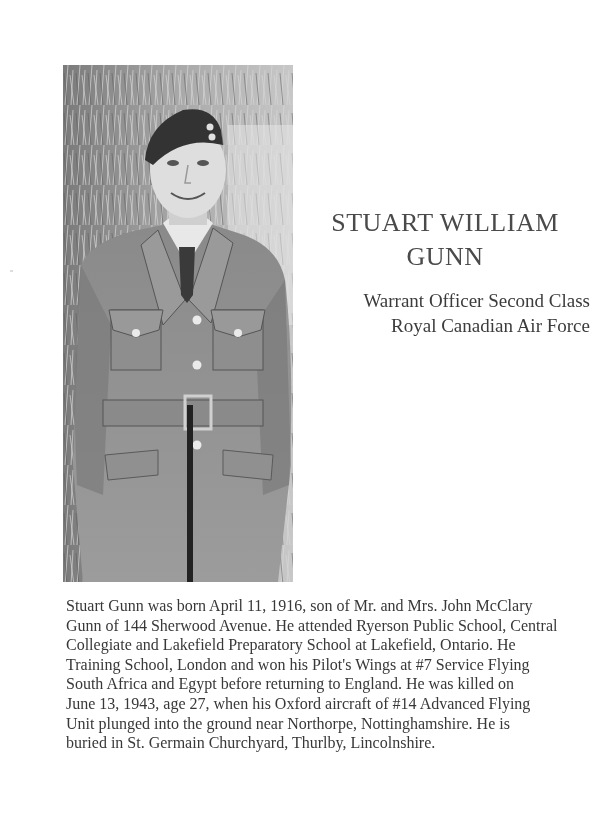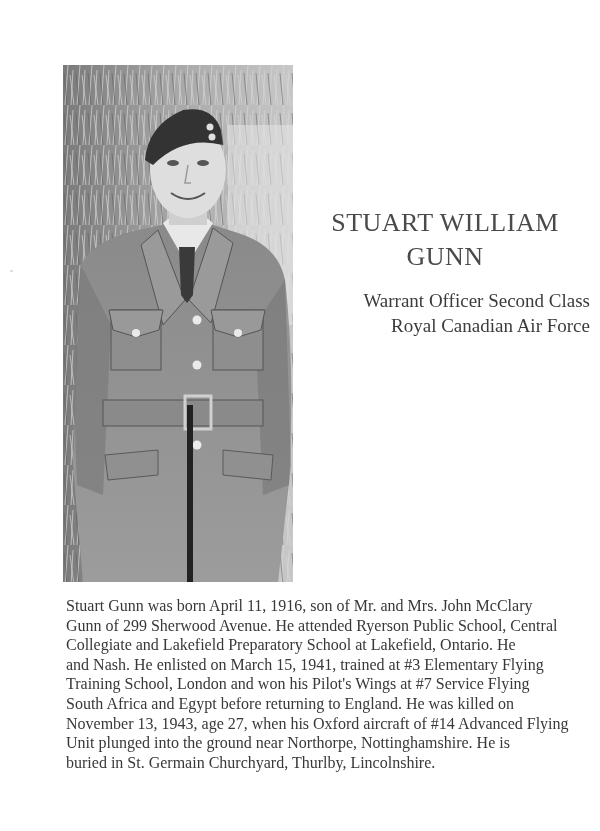--- a/index.html
+++ b/index.html
@@ -104,21 +104,20 @@
   <span>GUNN</span>
 </h1>
 
 <div class="rank">
   <div>Warrant Officer Second Class</div>
   <div>Royal Canadian Air Force</div>
 </div>
 
 <p class="bio">
   <span>Stuart Gunn was born April 11, 1916, son of Mr. and Mrs. John McClary</span>
-  <span>Gunn of 299 Sherwood Avenue. He attended Ryerson Public School, Central</span>
+  <span>Gunn of 144 Sherwood Avenue. He attended Ryerson Public School, Central</span>
   <span>Collegiate and Lakefield Preparatory School at Lakefield, Ontario. He</span>
-  <span>and Nash. He enlisted on March 15, 1941, trained at #3 Elementary Flying</span>
   <span>Training School, London and won his Pilot's Wings at #7 Service Flying</span>
   <span>South Africa and Egypt before returning to England. He was killed on</span>
-  <span>November 13, 1943, age 27, when his Oxford aircraft of #14 Advanced Flying</span>
+  <span>June 13, 1943, age 27, when his Oxford aircraft of #14 Advanced Flying</span>
   <span>Unit plunged into the ground near Northorpe, Nottinghamshire. He is</span>
   <span>buried in St. Germain Churchyard, Thurlby, Lincolnshire.</span>
 </p>
 
 </body></html>

